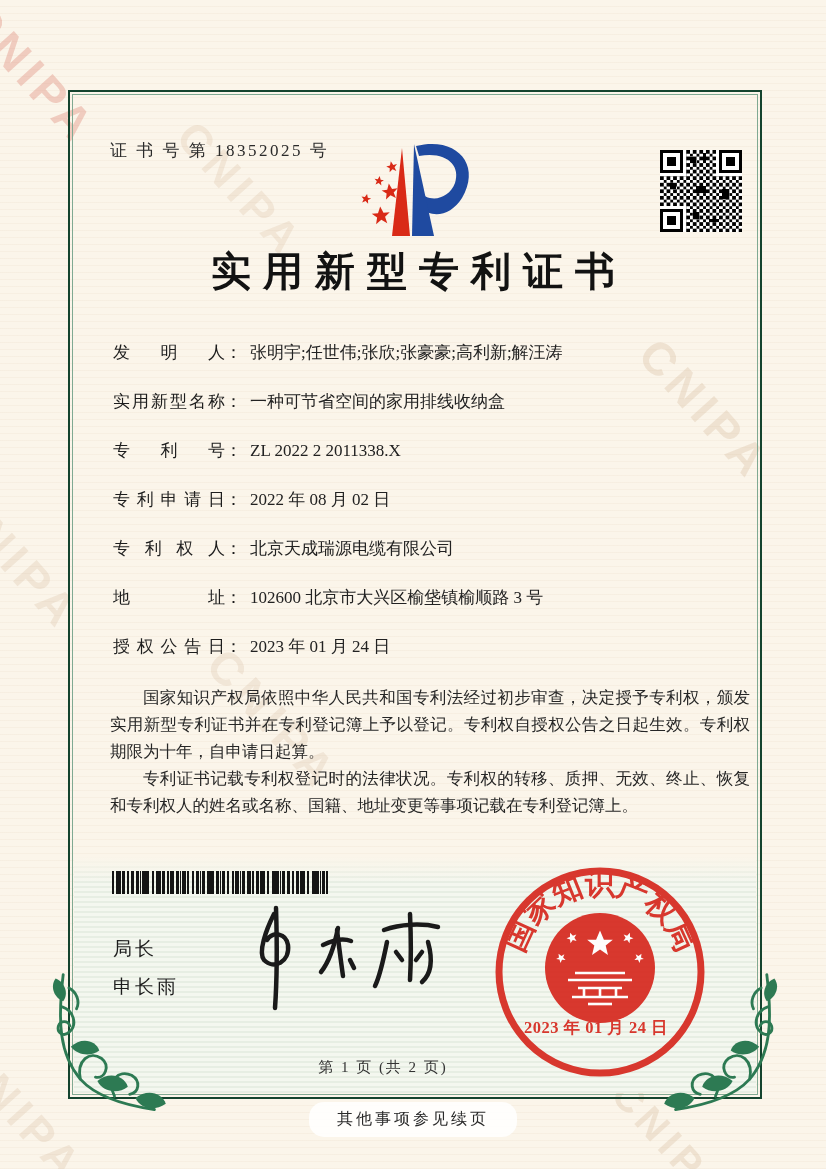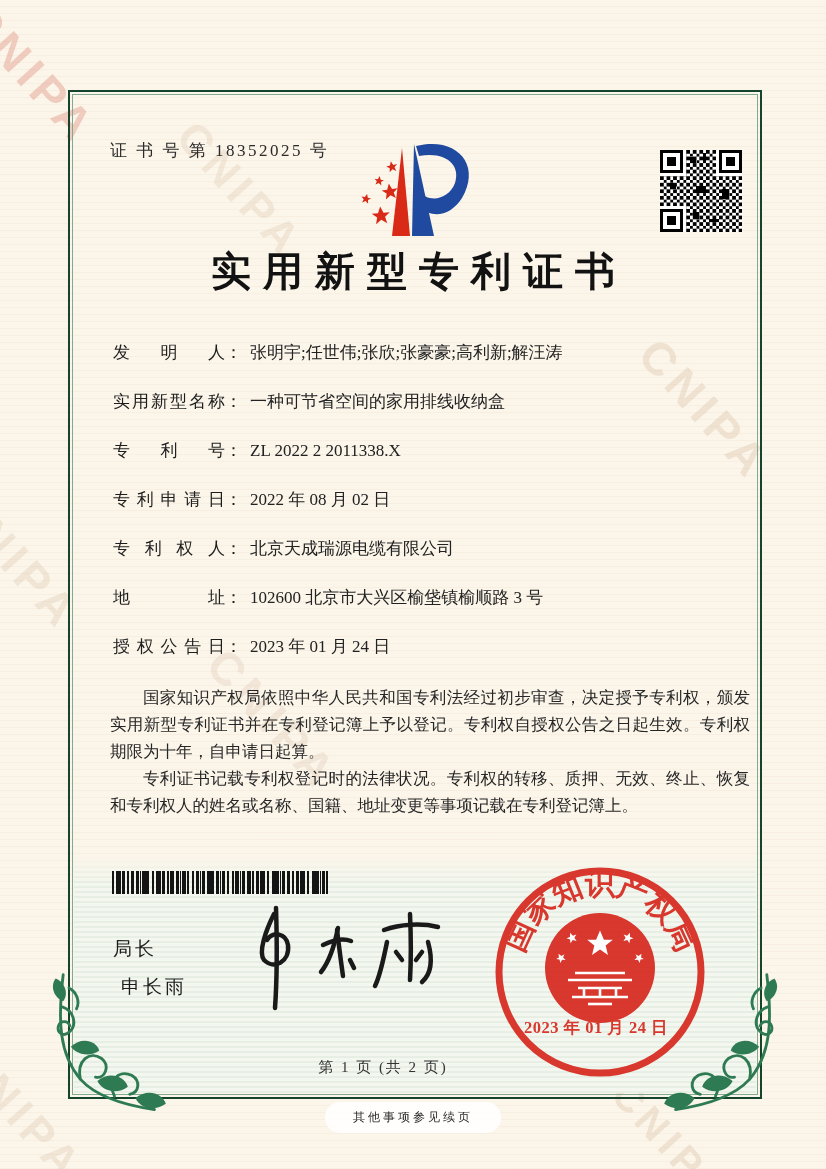--- a/index.html
+++ b/index.html
@@ -45,26 +45,26 @@
   .paras{left:110px;top:684px;width:640px;font-size:16.5px;line-height:27px;color:#262626;text-align:justify;}
   .paras p{margin:0;text-indent:2em;}
   .barcode{
     left:112px;top:871px;width:216px;height:23px;
     background-image:
       repeating-linear-gradient(90deg,#141414 0 2px,rgba(0,0,0,0) 2px 5px),
       repeating-linear-gradient(90deg,#141414 0 1px,rgba(0,0,0,0) 1px 4px),
       repeating-linear-gradient(90deg,rgba(0,0,0,0) 0 6px,#141414 6px 9px,rgba(0,0,0,0) 9px 13px);
   }
   .signer-title{left:113px;top:936px;font-size:19px;letter-spacing:3px;color:#1c1c1c;}
-  .signer-name{left:121px;top:974px;font-size:19px;letter-spacing:3px;color:#1c1c1c;}
+  .signer-name{left:113px;top:974px;font-size:19px;letter-spacing:3px;color:#1c1c1c;}
   .signature{left:222px;top:900px;}
   .seal{left:492px;top:864px;}
   .pagefoot{left:68px;top:1058px;width:630px;text-align:center;font-size:15px;letter-spacing:2px;color:#333;}
   .note-wrap{left:68px;top:1102px;width:690px;text-align:center;}
-  .note{display:inline-block;background:rgba(255,255,255,.85);padding:7px 28px;font-size:12px;letter-spacing:3px;color:#2a2a2a;border-radius:15px;}
+  .note{display:inline-block;background:rgba(255,255,255,.85);padding:7px 28px;font-size:16px;letter-spacing:3px;color:#2a2a2a;border-radius:15px;}
   .qr{left:660px;top:150px;}
 </style>
 </head>
 <body>
 
 <div class="page">
 
   <div class="wm" style="left:-6px;top:-8px;font-size:46px;color:rgba(214,110,92,.30);">CNIPA</div>
   <div class="wm" style="left:204px;top:112px;font-size:44px;color:rgba(208,176,144,.22);">CNIPA</div>
   <div class="wm" style="left:668px;top:328px;font-size:46px;color:rgba(205,172,140,.26);">CNIPA</div>

